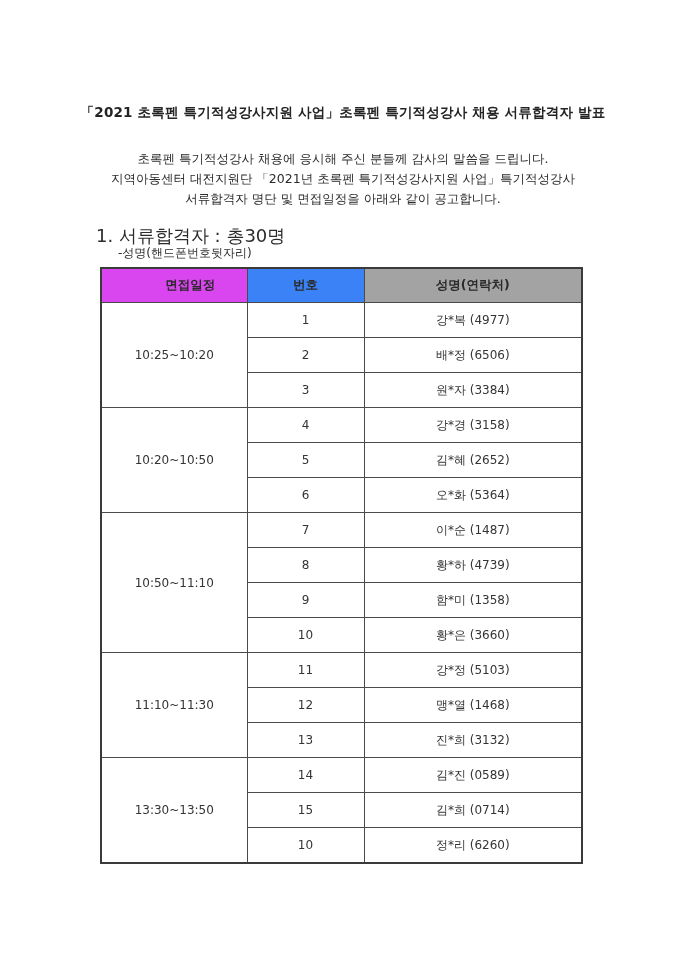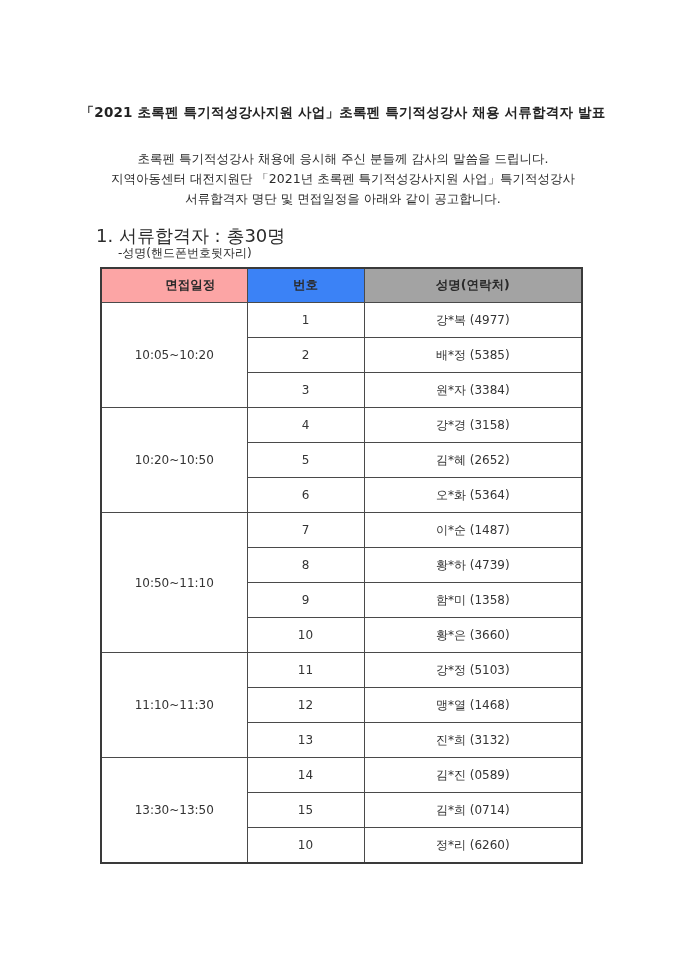--- a/index.html
+++ b/index.html
@@ -112,35 +112,35 @@
   <div class="section-subheading">-성명(핸드폰번호뒷자리)</div>
 
   <table class="result-table">
     <colgroup>
       <col class="c-time">
       <col class="c-no">
       <col class="c-name">
     </colgroup>
     <thead>
       <tr>
-        <th style="background: #fca5a5; padding-left: 32px;">면접일정</th>
+        <th style="background: #d946ef; padding-left: 32px;">면접일정</th>
         <th style="background: #3b82f6;">번호</th>
         <th style="background: #a3a3a3;">성명(연락처)</th>
       </tr>
     </thead>
     <tbody id="table-body">
 
     <tr>
-          <td rowspan="3">10:05~10:20</td>
+          <td rowspan="3">10:25~10:20</td>
           <td>1</td>
           <td>강*복 (4977)</td>
         </tr>
         <tr>
           <td>2</td>
-          <td>배*정 (5385)</td>
+          <td>배*정 (6506)</td>
         </tr>
         <tr>
           <td>3</td>
           <td>원*자 (3384)</td>
         </tr>
         <tr>
           <td rowspan="3">10:20~10:50</td>
           <td>4</td>
           <td>강*경 (3158)</td>
         </tr>

